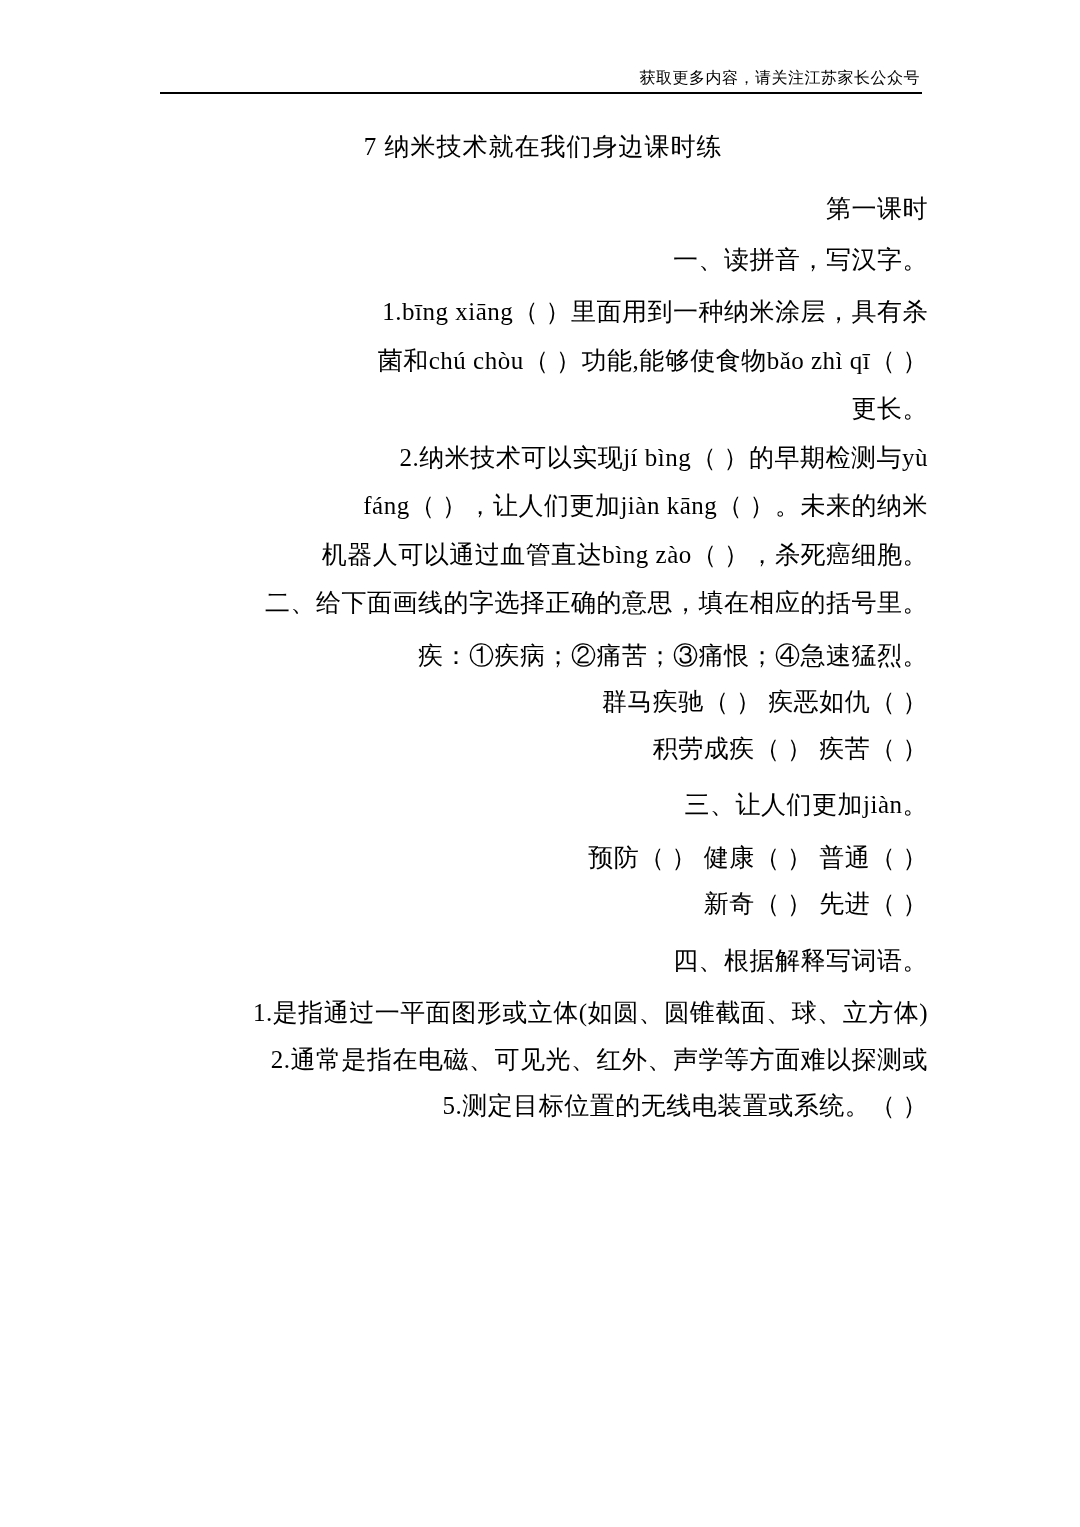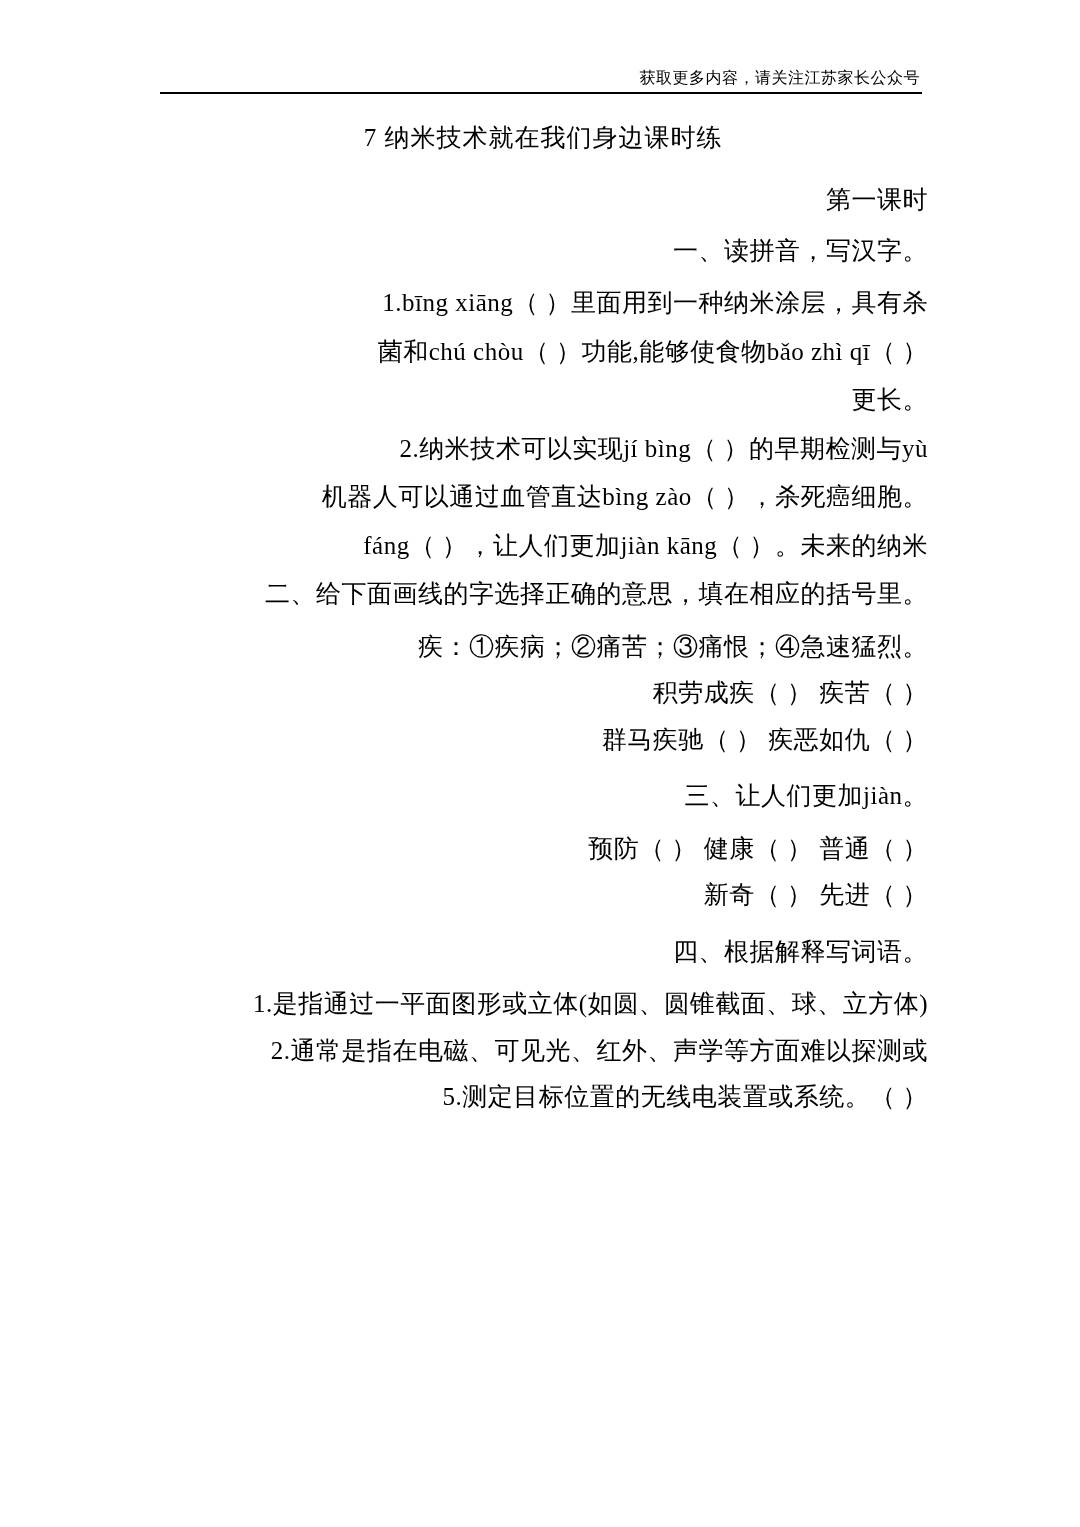--- a/index.html
+++ b/index.html
@@ -36,21 +36,21 @@
   .header-rule {
     position: absolute;
     left: 160px;
     right: 158px;
     top: 92px;
     border-top: 2px solid #000;
   }
   .content {
     position: absolute;
     left: 158px;
-    top: 103px;
+    top: 112px;
     width: 770px;
   }
   .doc-title {
     text-align: center;
     font-size: 25px;
     font-weight: normal;
     margin: 18px 0 26px 0;
     letter-spacing: 1px;
   }
   p {
@@ -92,27 +92,27 @@
 
     <div class="doc-title">7 纳米技术就在我们身边课时练</div>
 
     <p>第一课时</p>
 
     <p class="lead">一、读拼音，写汉字。</p>
     <p class="indent sub-line">1.bīng xiāng（        ）里面用到一种纳米涂层，具有杀</p>
     <p class="sub-line">菌和chú chòu（        ）功能,能够使食物bǎo zhì qī（           ）</p>
     <p class="sub-line">更长。</p>
     <p class="indent sub-line">2.纳米技术可以实现jí bìng（        ）的早期检测与yù</p>
+    <p class="sub-line">fáng（        ），让人们更加jiàn kāng（        ）。未来的纳米</p>
     <p class="sub-line">机器人可以通过血管直达bìng zào（        ），杀死癌细胞。</p>
-    <p class="sub-line">fáng（        ），让人们更加jiàn kāng（        ）。未来的纳米</p>
 
     <p class="lead">二、给下面画线的字选择正确的意思，填在相应的括号里。</p>
     <p class="item-row tight">疾：①疾病；②痛苦；③痛恨；④急速猛烈。</p>
+    <p class="item-row tight">群马疾驰（      ）  疾恶如仇（      ）</p>
     <p class="item-row tight">积劳成疾（      ）  疾苦（      ）</p>
-    <p class="item-row tight">群马疾驰（      ）  疾恶如仇（      ）</p>
 
     <p class="lead sect">三、让人们更加jiàn。</p>
     <p class="item-row tight">预防（        ）  健康（        ）  普通（        ）</p>
     <p class="item-row tight">新奇（        ）  先进（        ）</p>
 
     <p class="lead sect">四、根据解释写词语。</p>
     <p class="tight">1.是指通过一平面图形或立体(如圆、圆锥截面、球、立方体)</p>
     <p class="tight">2.通常是指在电磁、可见光、红外、声学等方面难以探测或</p>
     <p class="tight">5.测定目标位置的无线电装置或系统。（        ）</p>
 

